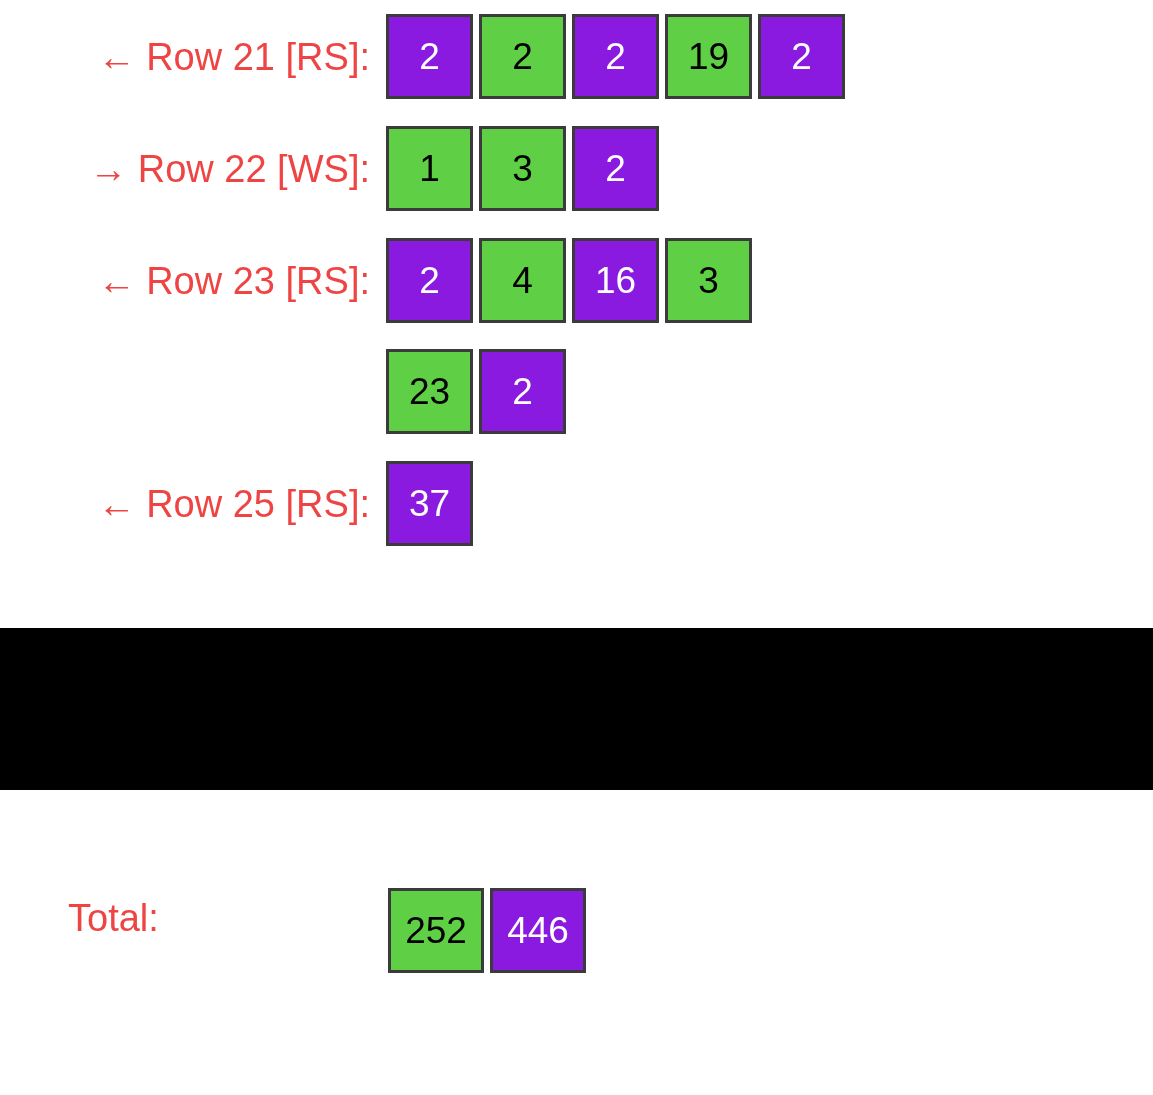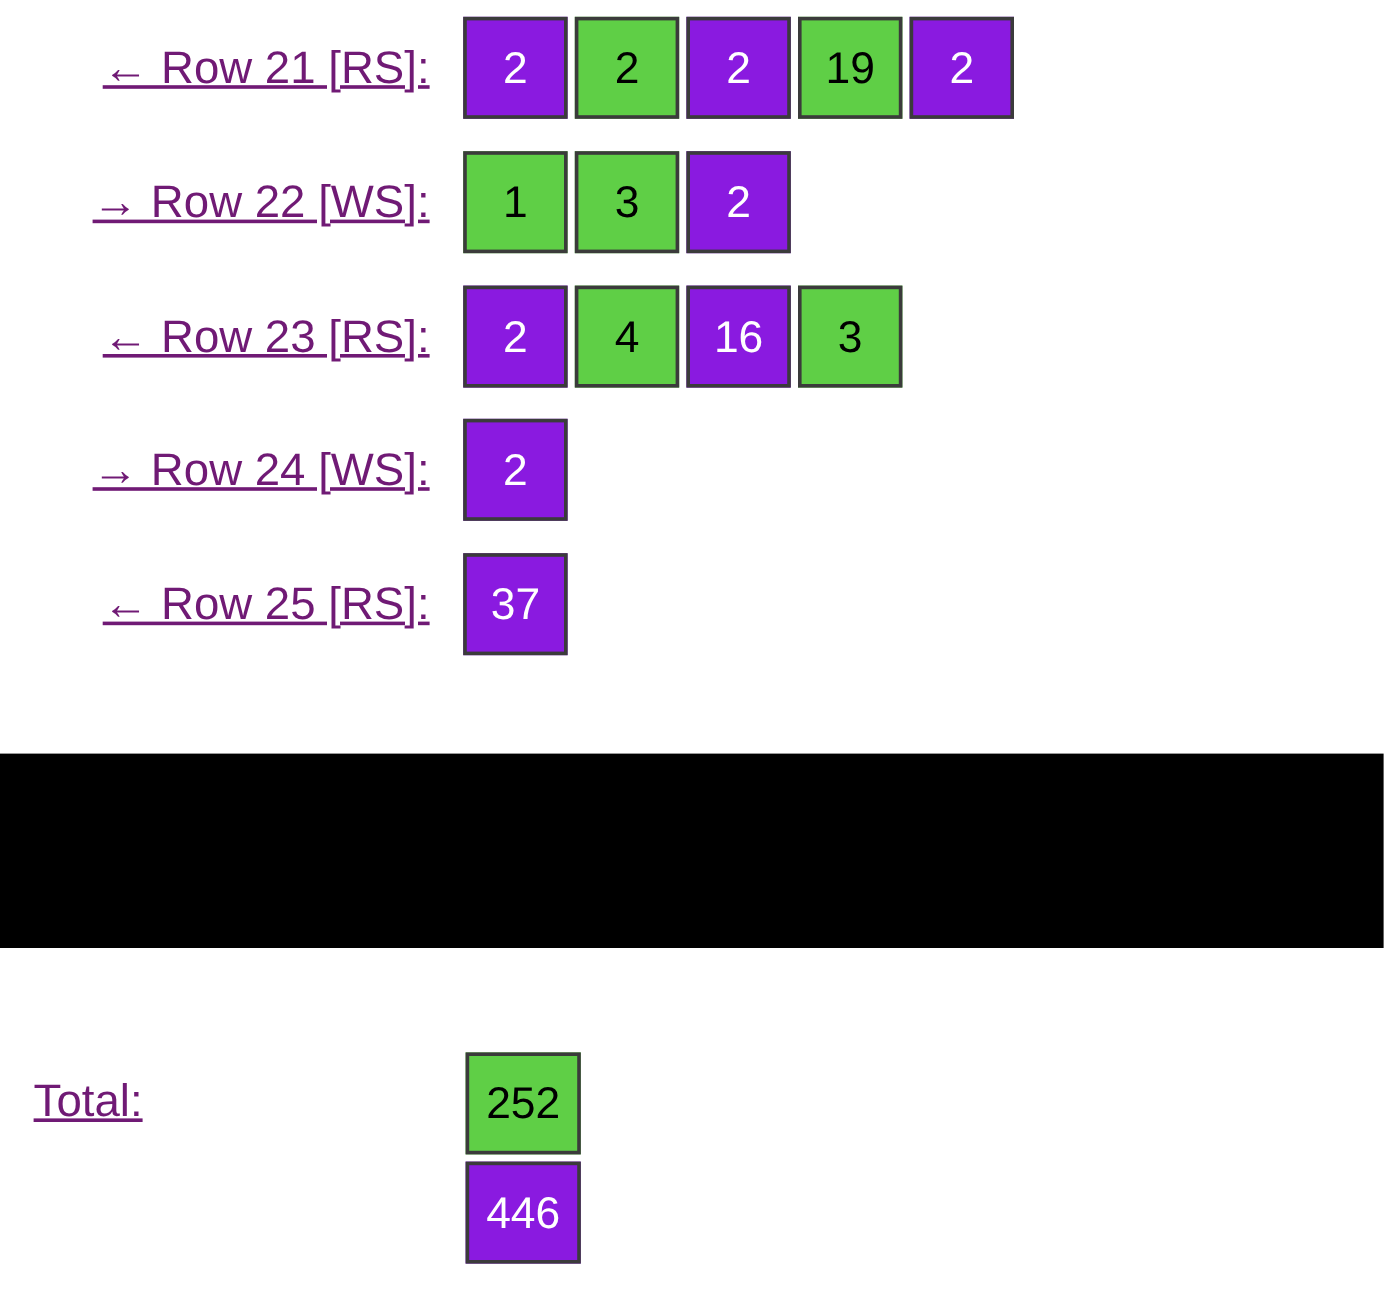--- a/index.html
+++ b/index.html
@@ -29,30 +29,29 @@
   .scan-row {
     position: absolute;
     left: 0;
     width: 1153px;
     height: 86px;
     display: flex;
     align-items: flex-start;
   }
   .row-label {
     position: absolute;
-    left: 0;
+    left: 12px;
     top: 0;
     width: 358px;
     text-align: right;
     font-size: 38px;
     line-height: 86px;
-    color: #701a75;
+    color: #ef4444;
     white-space: pre;
     letter-spacing: 0px;
-    text-decoration: underline;
   }
   .cells {
     position: absolute;
     left: 386px;
     top: 0;
     display: flex;
     gap: 6px;
   }
 
   
@@ -98,25 +97,25 @@
     width: 1153px;
     height: 86px;
   }
   #totals-row .row-label {
     width: 358px;
     text-align: left;
     padding-left: 28px;
     box-sizing: border-box;
     font-size: 38px;
     line-height: 86px;
+    margin-left: 28px;
   }
   #totals-row .cells {
     left: 388px;
-    top: 2px;
-    flex-direction: column;
+    top: 13px;
   }
 </style>
 </head>
 <body>
 
 <div id="stage">
 
   <div id="scan-rows">
       <div class="scan-row" style="top: 14px;">
         <span class="row-label">← Row 21 [RS]:</span>
@@ -139,22 +138,22 @@
       <div class="scan-row" style="top: 238px;">
         <span class="row-label">← Row 23 [RS]:</span>
         <div class="cells">
           <div class="cell purple">2</div>
           <div class="cell green">4</div>
           <div class="cell purple">16</div>
           <div class="cell green">3</div>
         </div>
       </div>
       <div class="scan-row" style="top: 349px;">
-        <span class="row-label">→ Row 24 [WS]:</span>
         <div class="cells">
+          <div class="cell green">23</div>
           <div class="cell purple">2</div>
         </div>
       </div>
       <div class="scan-row" style="top: 461px;">
         <span class="row-label">← Row 25 [RS]:</span>
         <div class="cells">
           <div class="cell purple">37</div>
         </div>
       </div>
     </div>

